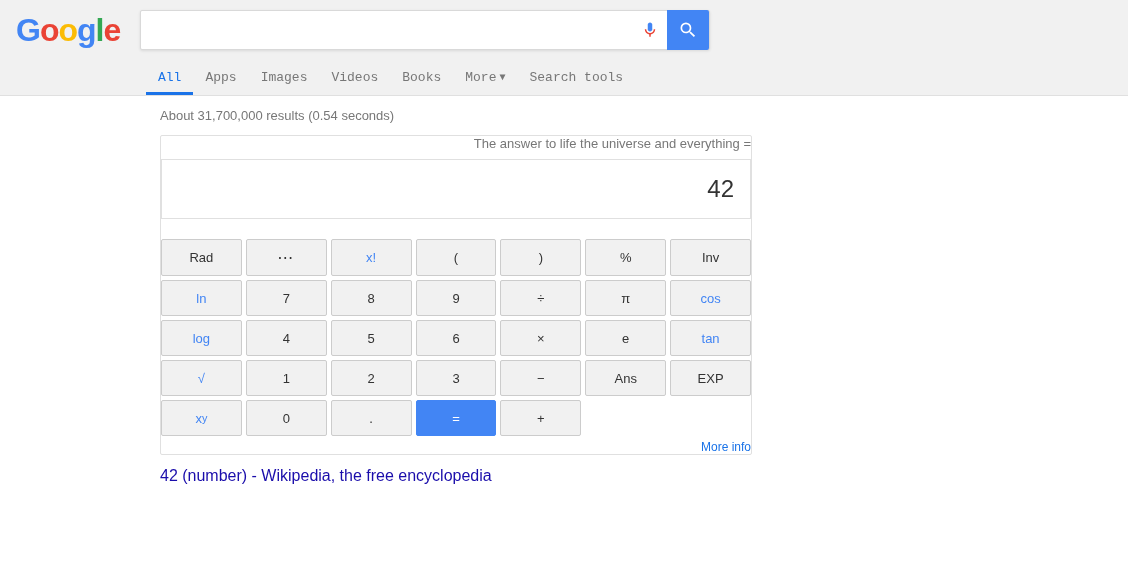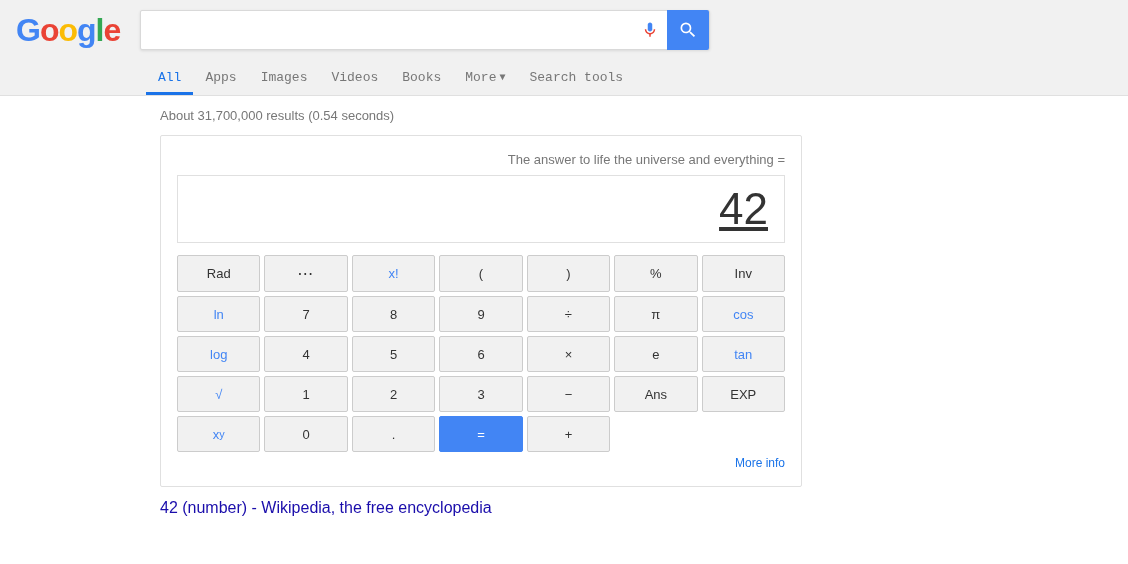--- a/index.html
+++ b/index.html
@@ -27,23 +27,23 @@
     .nav-item.active { color: #1a73e8; border-bottom: 3px solid #1a73e8; padding-bottom: 7px; }
     .nav-item-with-arrow { display: flex; align-items: center; gap: 3px; }
 
     
     #results-count { padding: 12px 16px 12px 160px; font-size: 13px; color: #777; }
 
     
     #main { padding: 0 16px 0 160px; }
 
     
-    #calculator { border: 1px solid #e0e0e0; border-radius: 2px; width: 642px; padding: 16px; margin-bottom: 8px; }
+    #calculator { border: 1px solid #e0e0e0; border-radius: 2px; width: 592px; margin-bottom: 8px; }
     #calc-label { text-align: right; font-size: 13px; color: #777; margin-bottom: 8px; }
-    #calc-display { border: 1px solid #e0e0e0; background: #fff; text-align: right; font-size: 44px; padding: 8px 16px; margin-bottom: 12px; min-height: 60px; display: flex; align-items: center; justify-content: flex-end; text-decoration: underline; }
+    #calc-display { border: 1px solid #e0e0e0; background: #fff; text-align: right; font-size: 24px; padding: 8px 16px; margin-bottom: 20px; min-height: 60px; display: flex; align-items: center; justify-content: flex-end; }
     #calc-buttons { display: grid; grid-template-columns: repeat(7, 1fr); gap: 4px; }
     .calc-btn { padding: 8px 4px; font-size: 13px; border: 1px solid #ccc; background: #f1f1f1; cursor: pointer; border-radius: 2px; text-align: right; color: #333; min-height: 36px; display: flex; align-items: center; justify-content: center; }
     .calc-btn.blue-text { color: #4285f4; }
     .calc-btn.equals { background: #4285f4; color: #fff; border-color: #4285f4; }
     .calc-btn.grid-btn { background: #f1f1f1; }
     #more-info { text-align: right; font-size: 12px; color: #1a73e8; cursor: pointer; margin-top: 4px; }
 
     
     #wiki-result { margin-top: 12px; }
     #wiki-result a { color: #1a0dab; font-size: 16px; text-decoration: none; }

